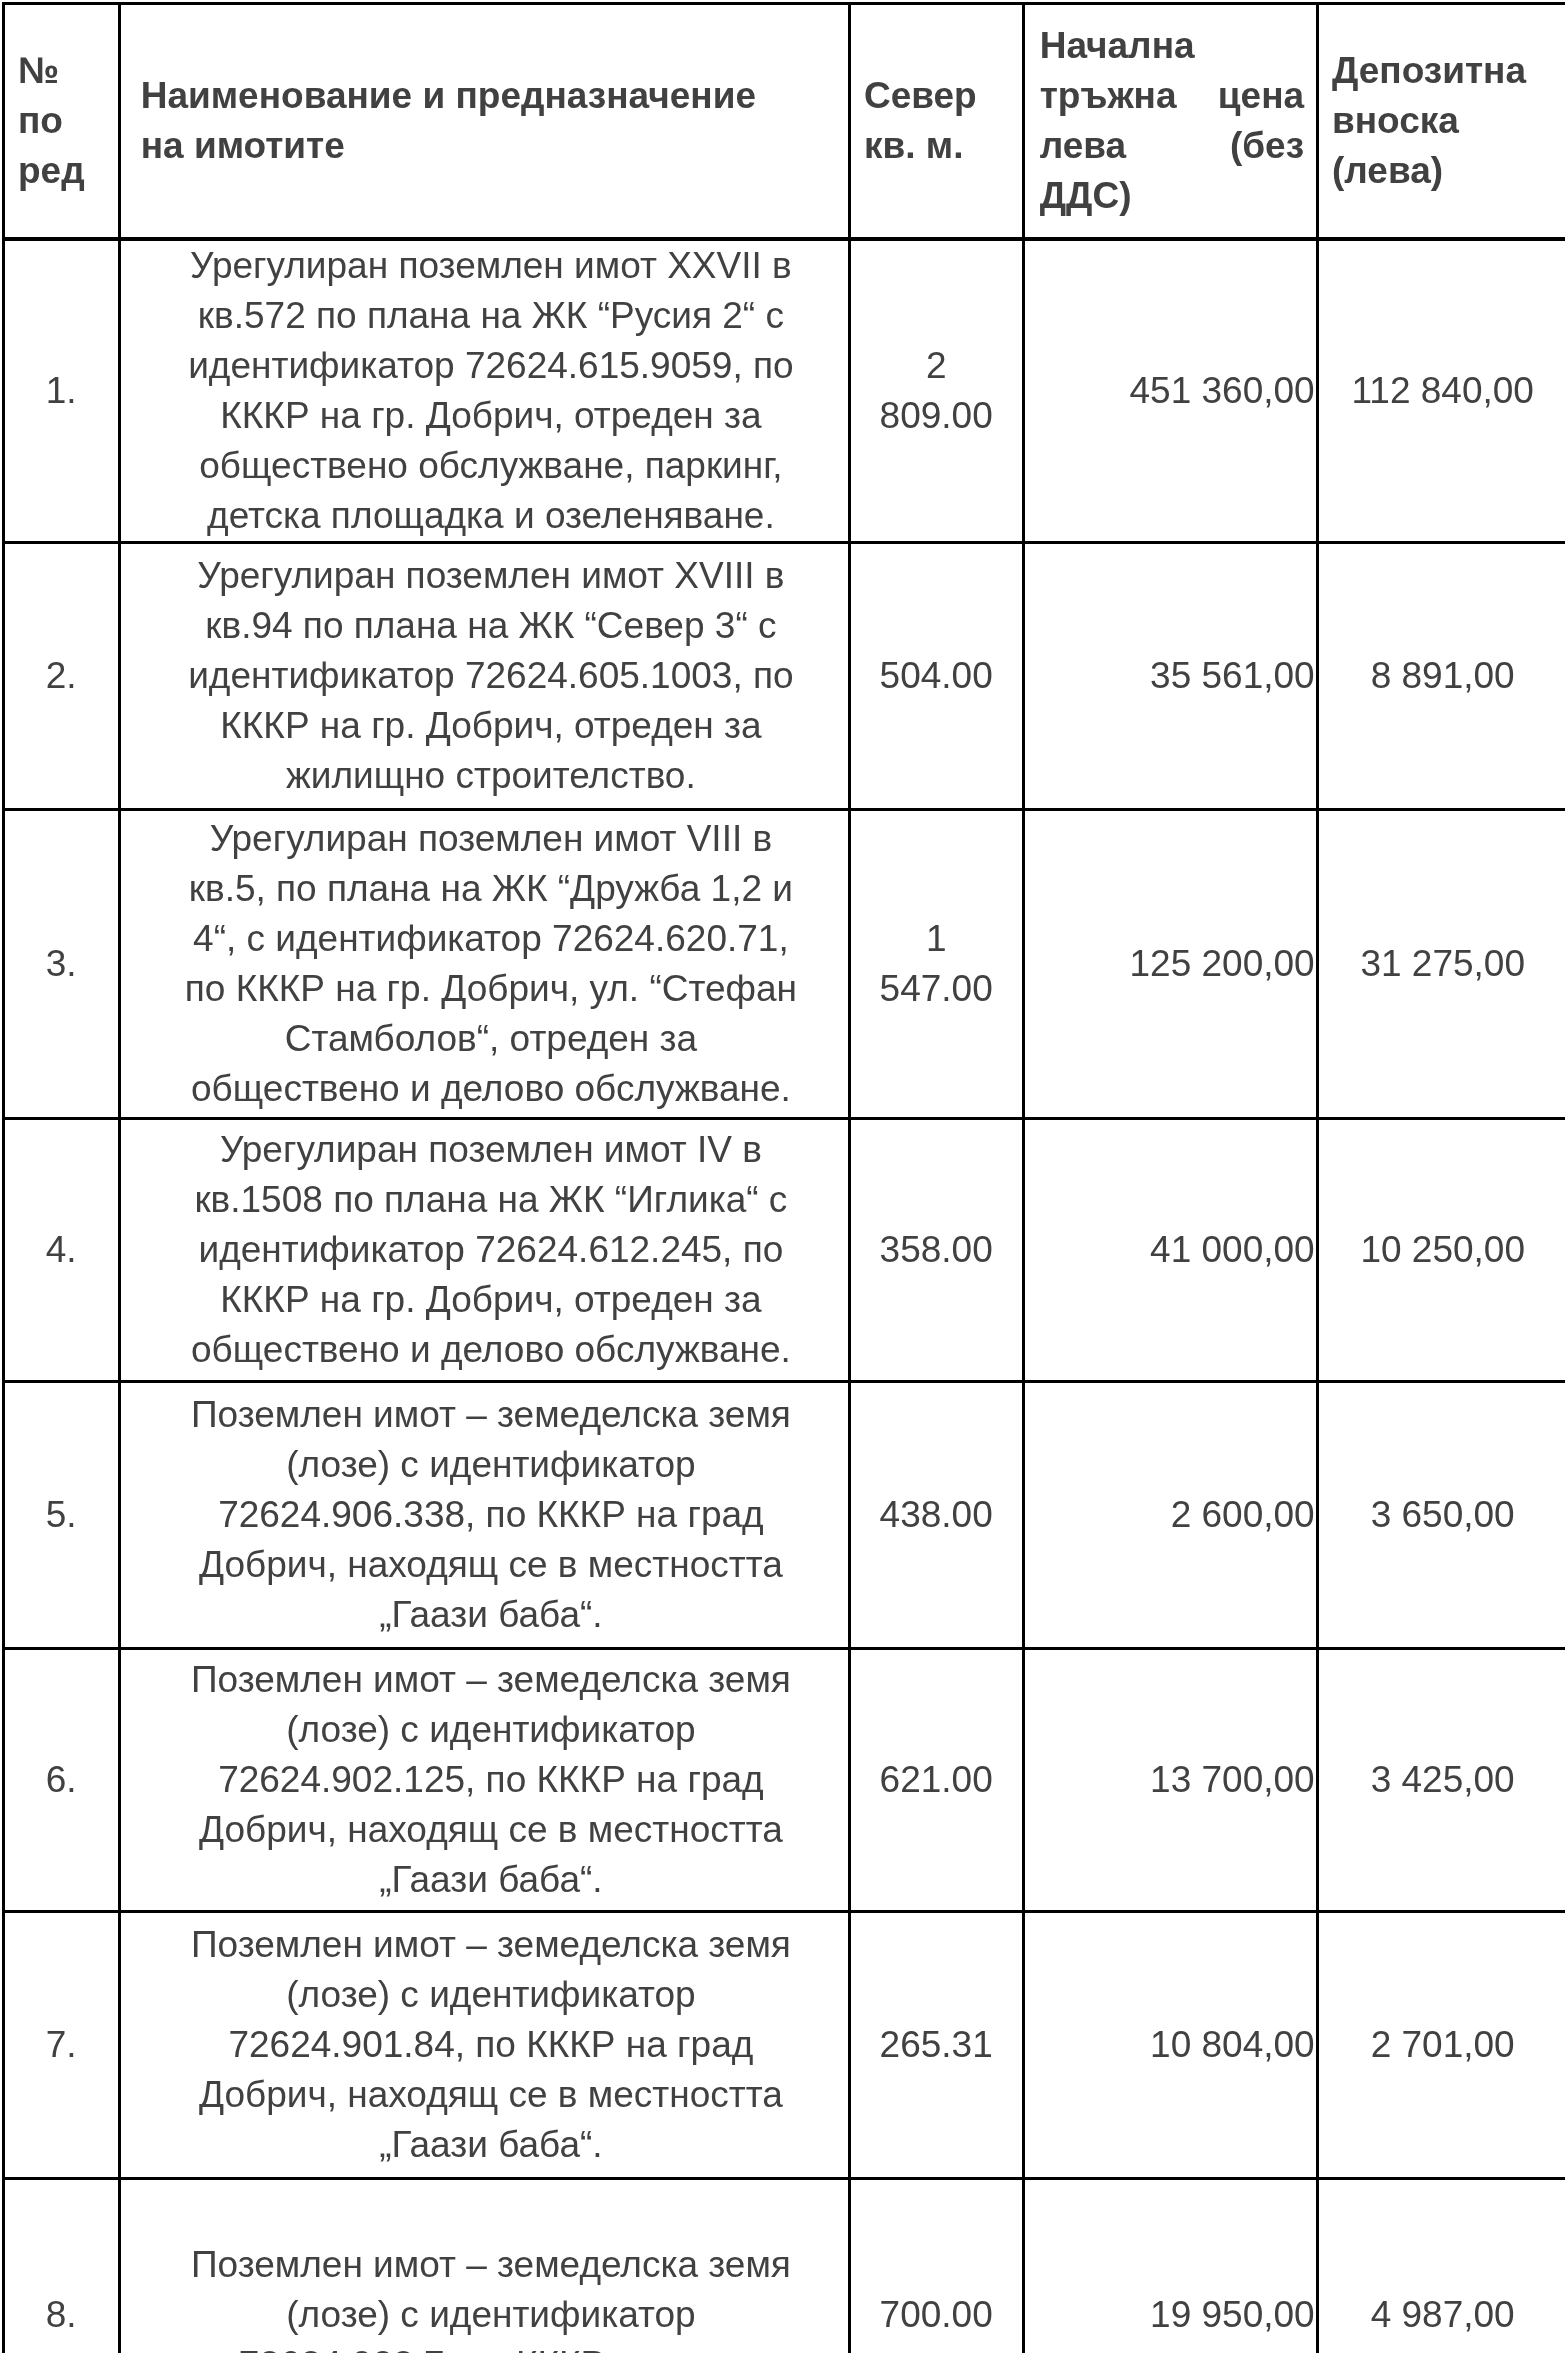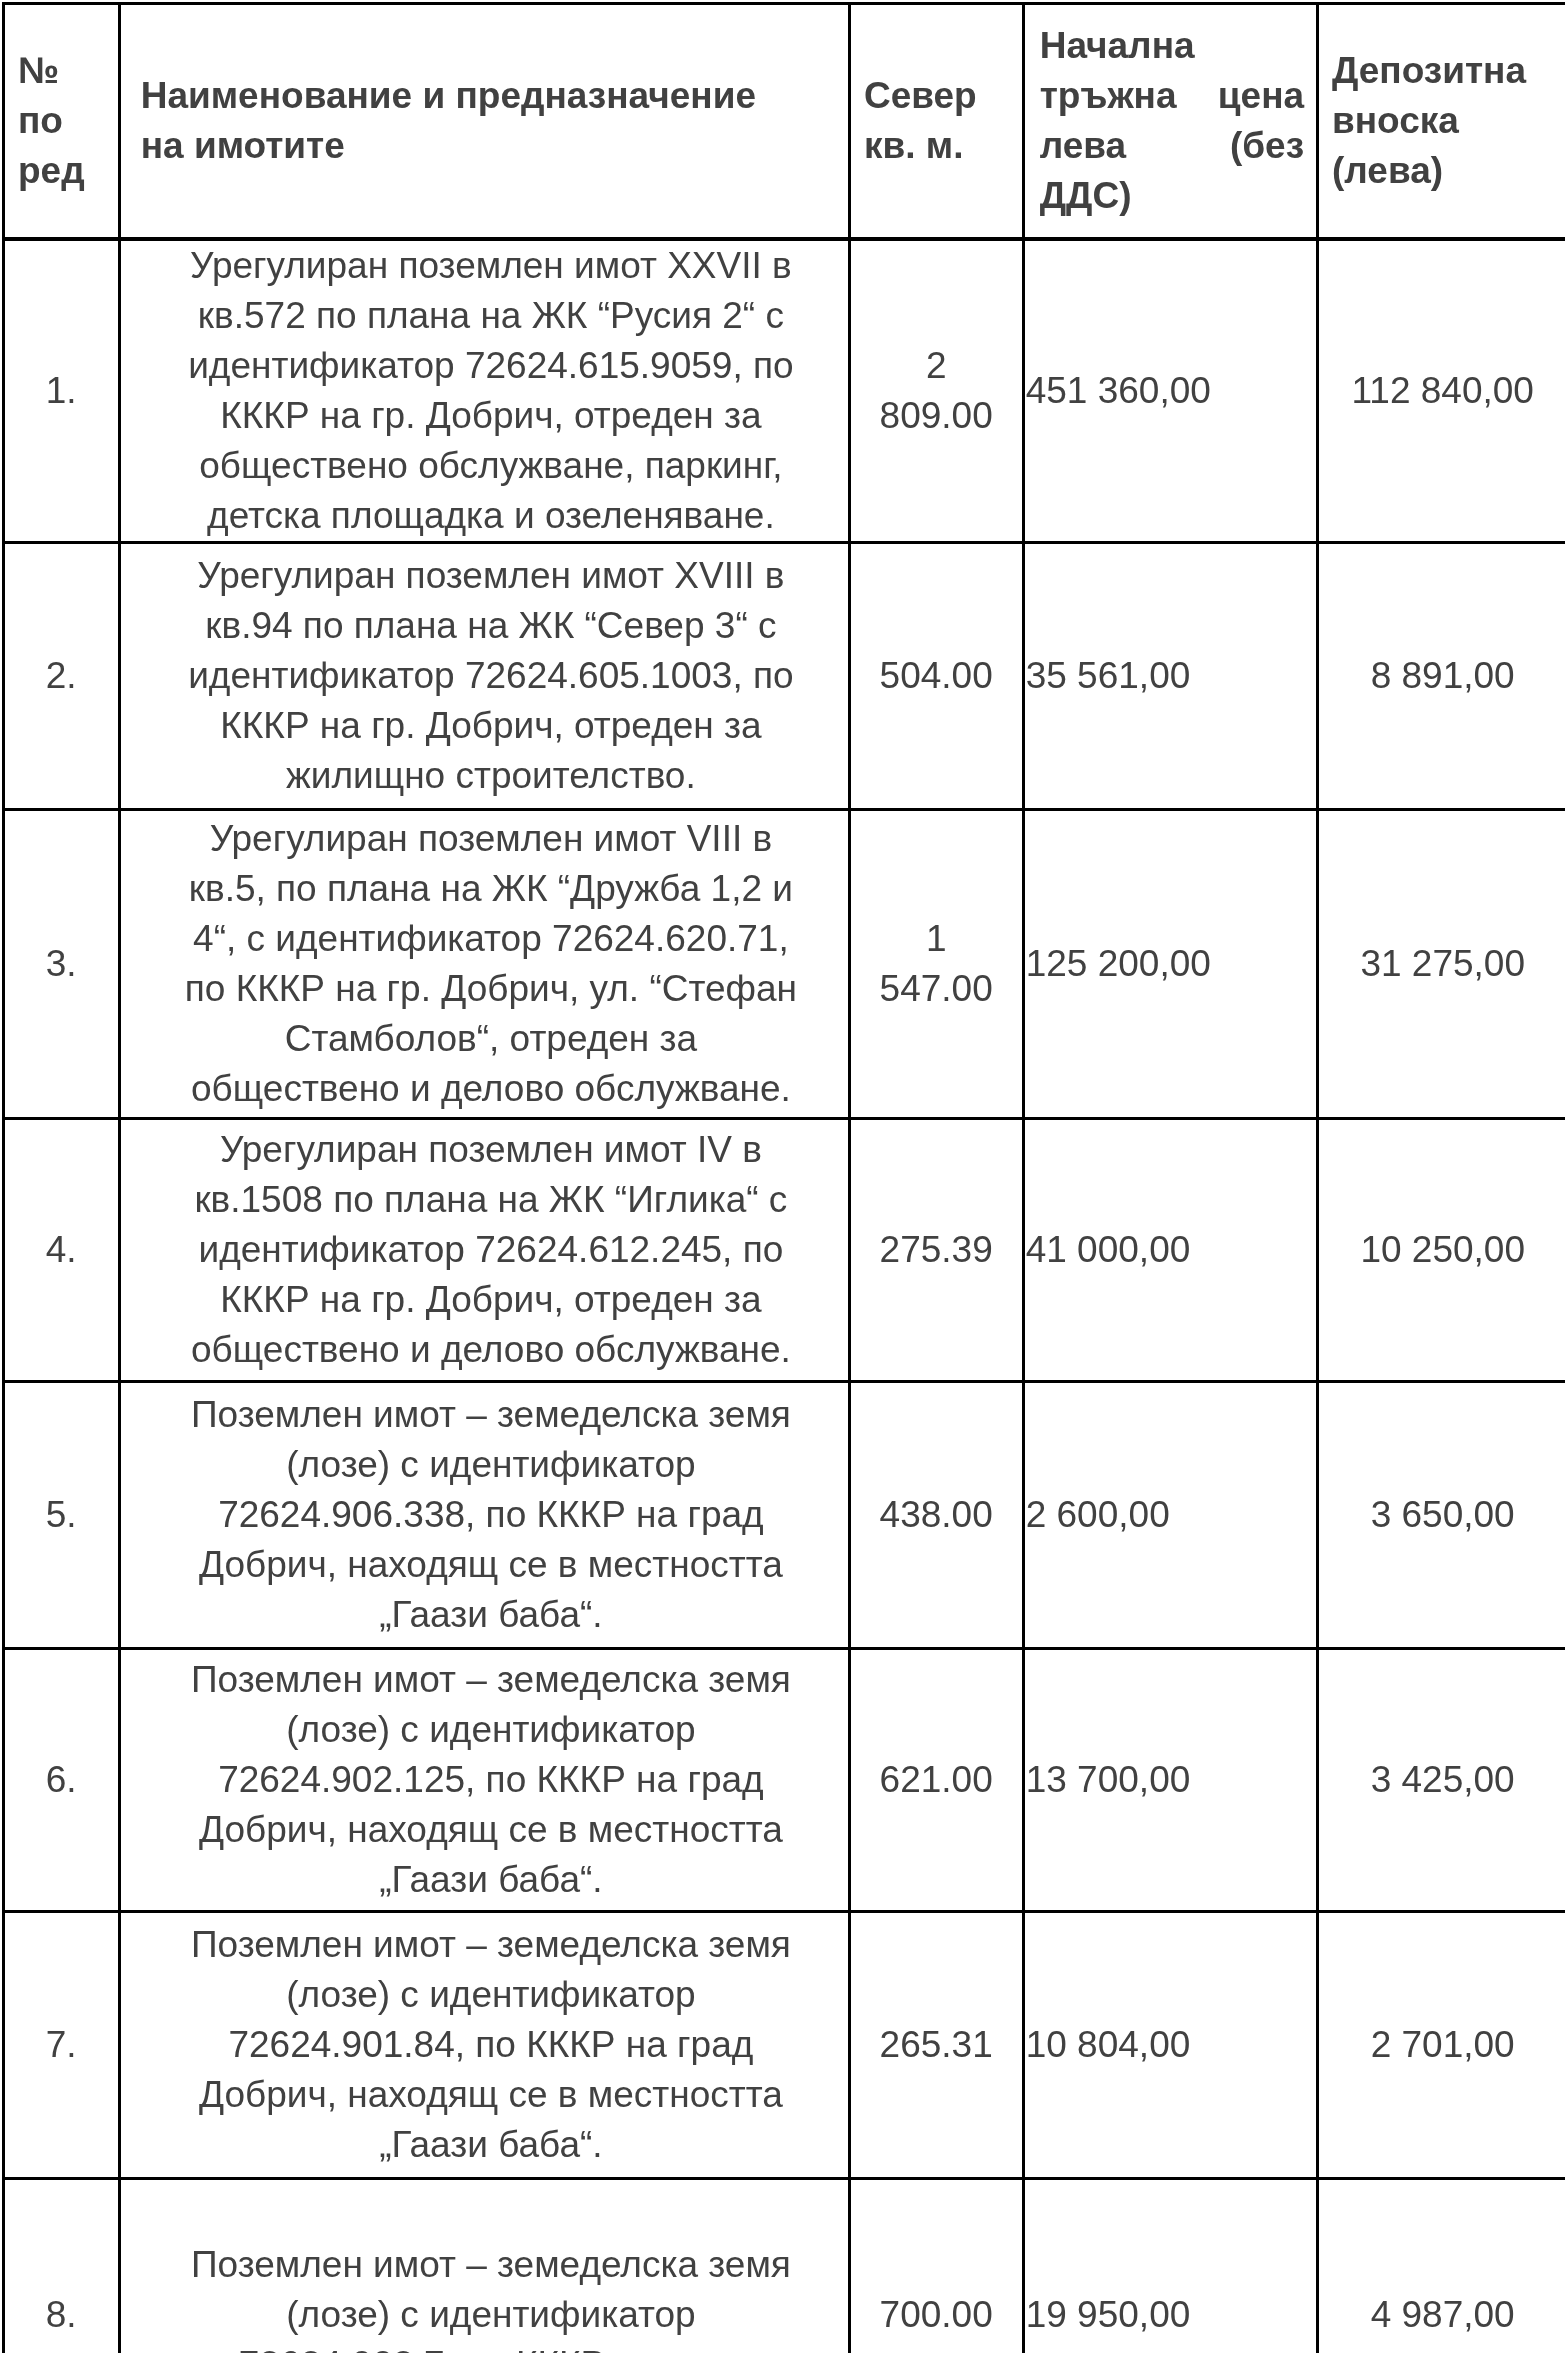--- a/index.html
+++ b/index.html
@@ -34,21 +34,21 @@
   
   th.c1 { text-align: left; padding: 0 23px 0 13.3px; white-space: pre-line; }
   th.c2 { text-align: left; padding: 0 8.3px 0 20px; white-space: pre-line; }
   th.c3 { text-align: left; padding: 0 8.3px 0 13.3px; white-space: pre-line; }
   th.c4 { text-align: justify; padding: 0 11.6px 0 15px; }
   th.c5 { text-align: left; padding: 0 8.3px 0 13.3px; white-space: pre-line; }
   
   td.c1 { text-align: center; }
   td.c2 { text-align: center; padding: 0 6.6px 0 20px; white-space: pre-line; }
   td.c3 { text-align: center; white-space: pre-line; }
-  td.c4 { text-align: left; }
+  td.c4 { text-align: right; }
   td.c5 { text-align: center; }
   
   tr.hdr { height: 236px; }
   tr.r1 { height: 302px; }
   tr.r2 { height: 267px; }
   tr.r3 { height: 309px; }
   tr.r4 { height: 263px; }
   tr.r5 { height: 267px; }
   tr.r6 { height: 263px; }
   tr.r7 { height: 267px; }
@@ -118,21 +118,21 @@
       <td class="c4">125 200,00</td>
       <td class="c5">31 275,00</td>
     </tr>
     <tr class="r4">
       <td class="c1">4.</td>
       <td class="c2">Урегулиран поземлен имот IV в
 кв.1508 по плана на ЖК “Иглика“ с
 идентификатор 72624.612.245, по
 КККР на гр. Добрич, отреден за
 обществено и делово обслужване.</td>
-      <td class="c3">275.39</td>
+      <td class="c3">358.00</td>
       <td class="c4">41 000,00</td>
       <td class="c5">10 250,00</td>
     </tr>
     <tr class="r5">
       <td class="c1">5.</td>
       <td class="c2">Поземлен имот – земеделска земя
 (лозе) с идентификатор
 72624.906.338, по КККР на град
 Добрич, находящ се в местността
 „Гаази баба“.</td>

